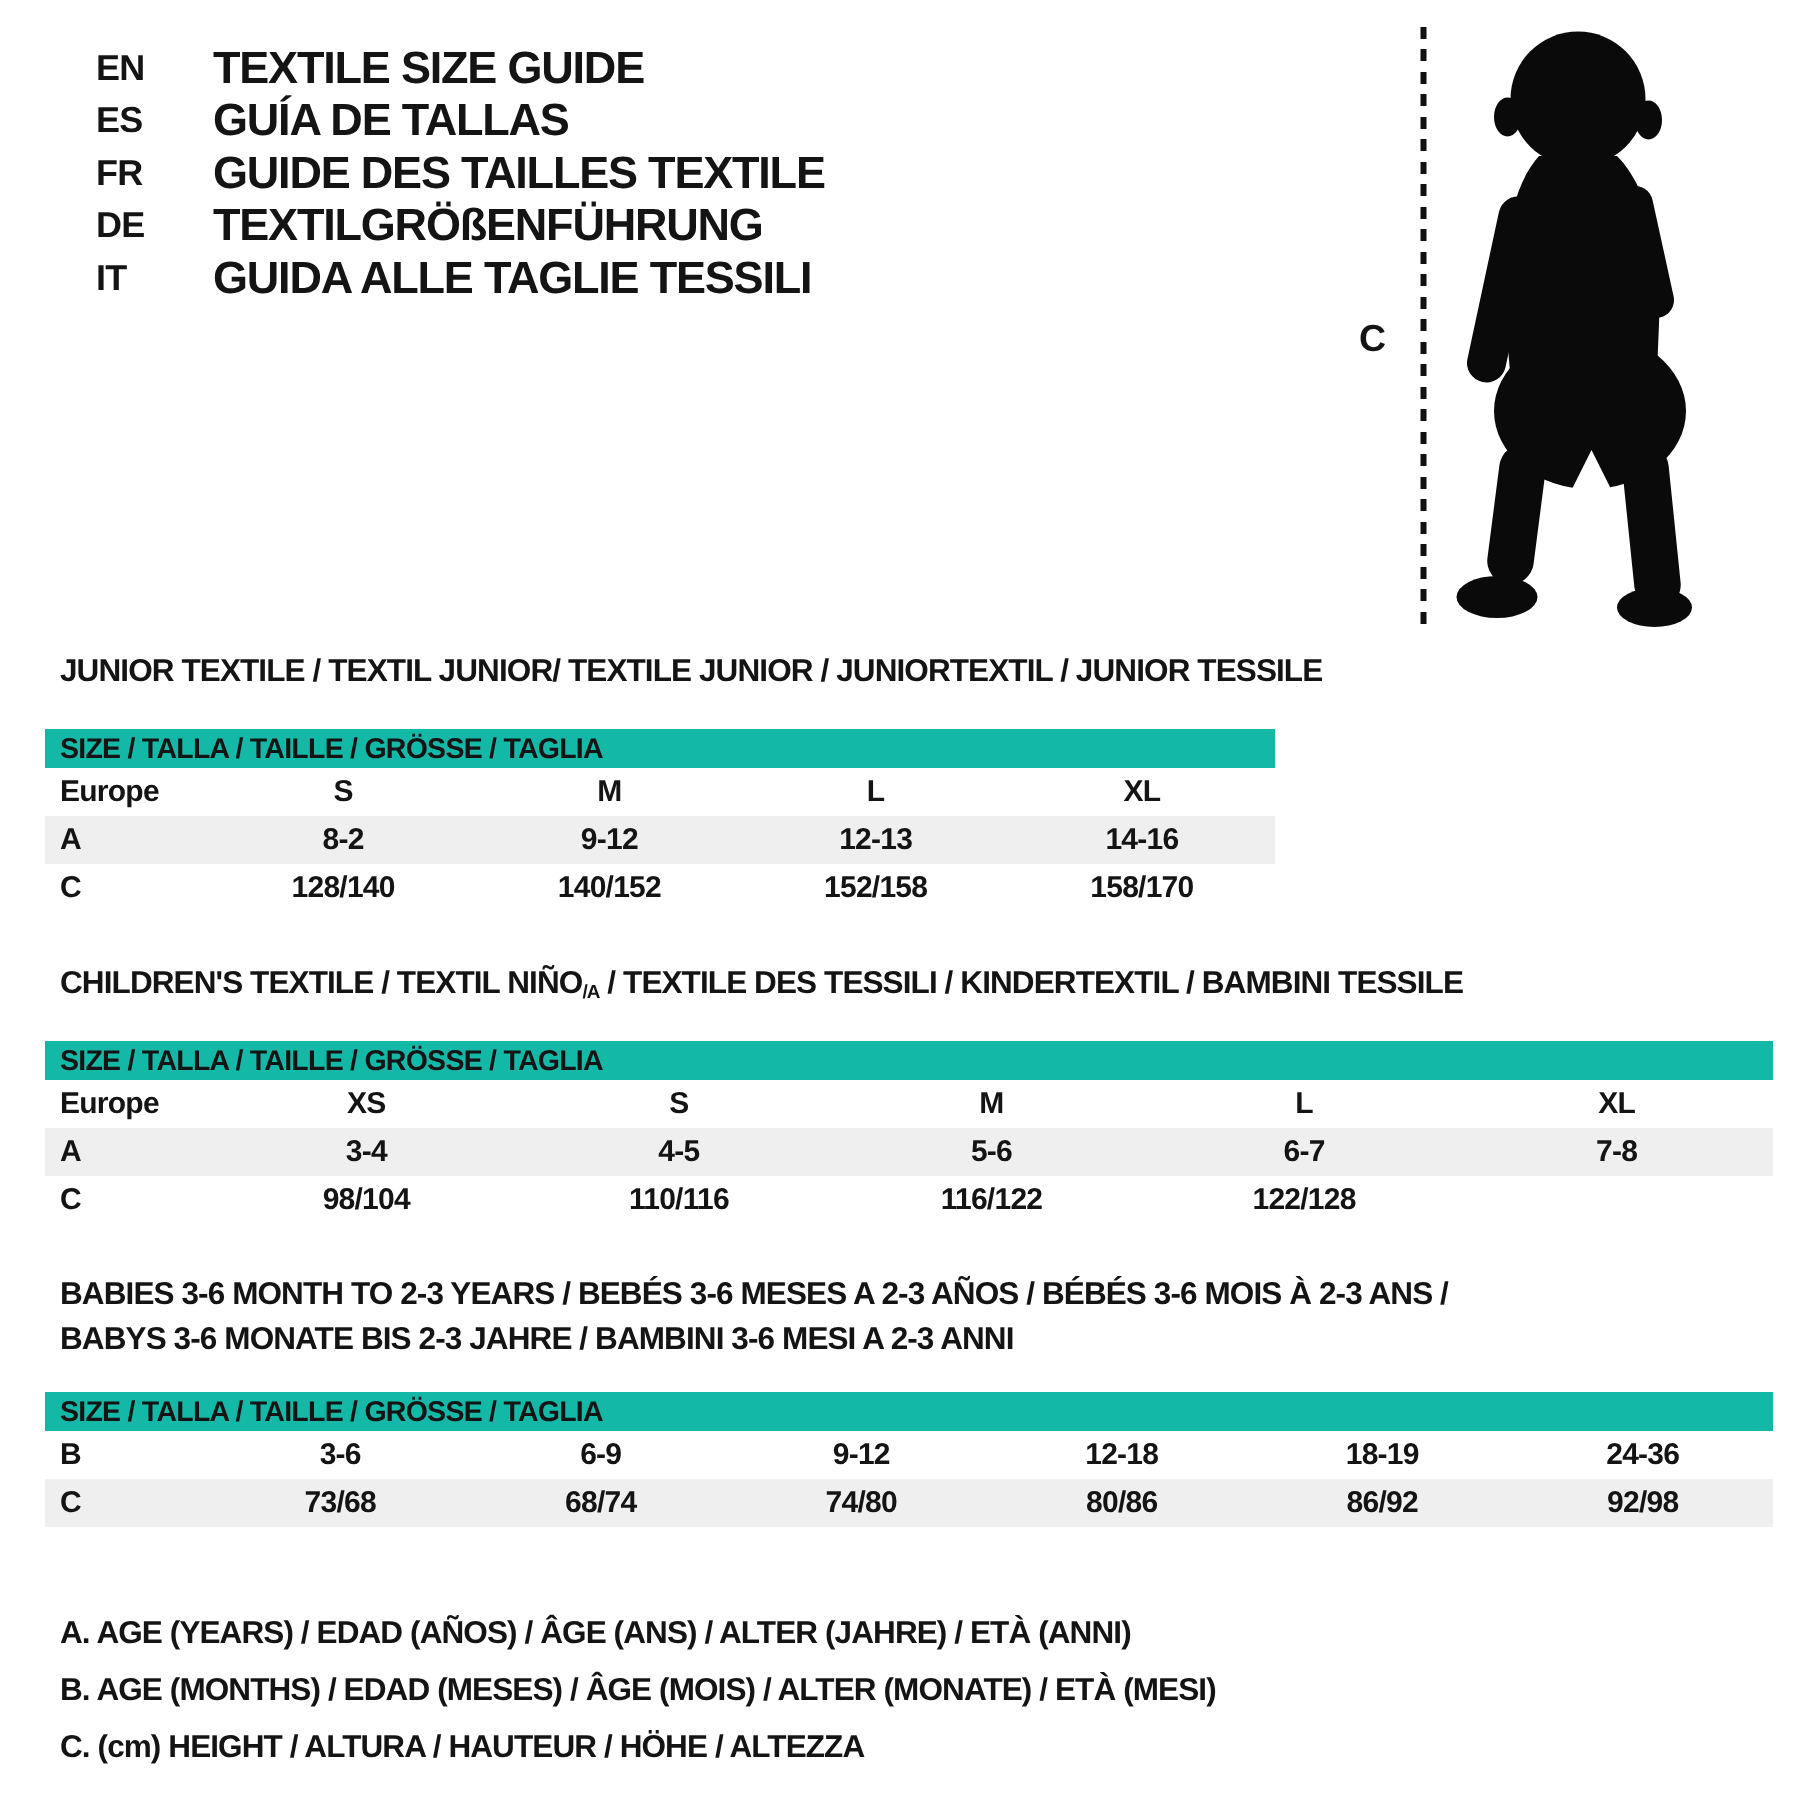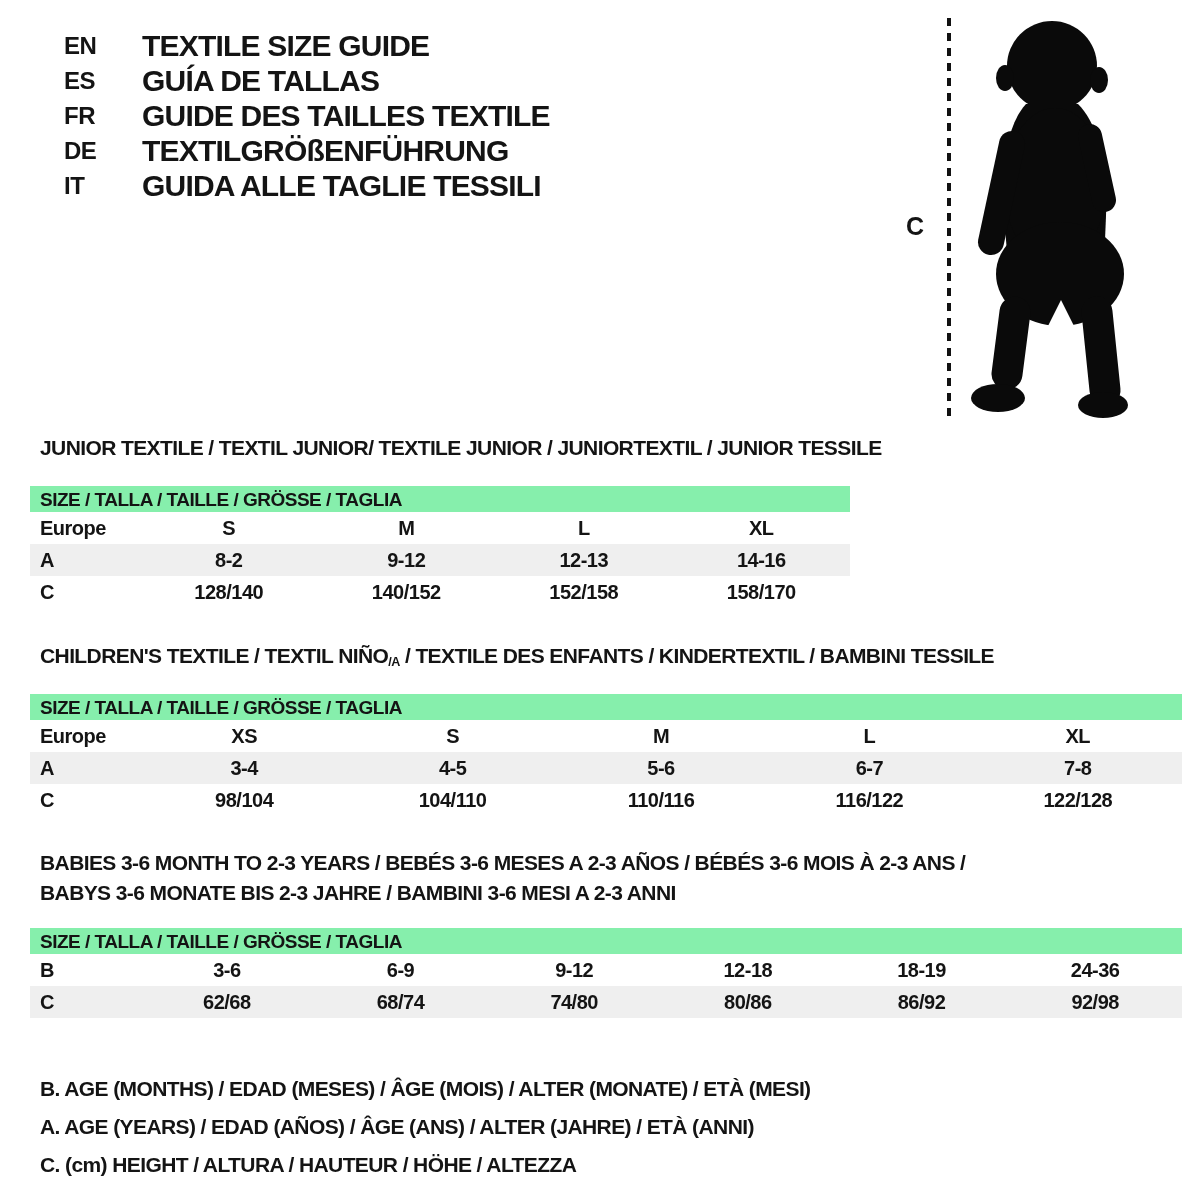--- a/index.html
+++ b/index.html
@@ -35,21 +35,21 @@
     position: absolute; left: 40px;
     font-weight: bold; font-size: 21px; letter-spacing: -0.6px;
     white-space: nowrap;
   }
   .sub-a { font-size: 0.6em; vertical-align: -0.25em; }
 
   
   .size-table { position: absolute; left: 30px; }
   .band {
     height: 26px; line-height: 27px;
-    background: #86efac;
+    background: #14b8a6;
     padding-left: 10px;
     font-weight: bold; font-size: 19px; letter-spacing: -0.5px;
   }
   .trow {
     display: grid; grid-template-columns: var(--cols);
     height: 32px; line-height: 32px;
     font-weight: bold; font-size: 20px; letter-spacing: -0.5px;
   }
   .trow.alt { background: #efefef; }
   .cell { text-align: center; }
@@ -132,21 +132,21 @@
   </div>
   <div class="trow">
     <div class="cell first">C</div>
     <div class="cell">128/140</div>
     <div class="cell">140/152</div>
     <div class="cell">152/158</div>
     <div class="cell">158/170</div>
   </div>
 </div>
 
-<div class="section-title" style="top:644px"><span>CHILDREN'S TEXTILE / TEXTIL NIÑO</span><span class="sub-a">/A</span><span> / TEXTILE DES ENFANTS / KINDERTEXTIL / BAMBINI TESSILE</span></div>
+<div class="section-title" style="top:644px"><span>CHILDREN'S TEXTILE / TEXTIL NIÑO</span><span class="sub-a">/A</span><span> / TEXTILE DES TESSILI / KINDERTEXTIL / BAMBINI TESSILE</span></div>
 <div class="size-table" style="top:694px; width:1152px; --cols: 110px repeat(5, 1fr);">
   <div class="band">SIZE / TALLA / TAILLE / GRÖSSE / TAGLIA</div>
   <div class="trow">
     <div class="cell first">Europe</div>
     <div class="cell">XS</div>
     <div class="cell">S</div>
     <div class="cell">M</div>
     <div class="cell">L</div>
     <div class="cell">XL</div>
   </div>
@@ -154,21 +154,20 @@
     <div class="cell first">A</div>
     <div class="cell">3-4</div>
     <div class="cell">4-5</div>
     <div class="cell">5-6</div>
     <div class="cell">6-7</div>
     <div class="cell">7-8</div>
   </div>
   <div class="trow">
     <div class="cell first">C</div>
     <div class="cell">98/104</div>
-    <div class="cell">104/110</div>
     <div class="cell">110/116</div>
     <div class="cell">116/122</div>
     <div class="cell">122/128</div>
   </div>
 </div>
 
 <div class="section-title" style="top:851px">BABIES 3-6 MONTH TO 2-3 YEARS / BEBÉS 3-6 MESES A 2-3 AÑOS / BÉBÉS 3-6 MOIS À 2-3 ANS /</div>
 <div class="section-title" style="top:881px">BABYS 3-6 MONATE BIS 2-3 JAHRE / BAMBINI 3-6 MESI A 2-3 ANNI</div>
 <div class="size-table" style="top:928px; width:1152px; --cols: 110px repeat(6, 1fr);">
   <div class="band">SIZE / TALLA / TAILLE / GRÖSSE / TAGLIA</div>
@@ -176,26 +175,26 @@
     <div class="cell first">B</div>
     <div class="cell">3-6</div>
     <div class="cell">6-9</div>
     <div class="cell">9-12</div>
     <div class="cell">12-18</div>
     <div class="cell">18-19</div>
     <div class="cell">24-36</div>
   </div>
   <div class="trow alt">
     <div class="cell first">C</div>
-    <div class="cell">62/68</div>
+    <div class="cell">73/68</div>
     <div class="cell">68/74</div>
     <div class="cell">74/80</div>
     <div class="cell">80/86</div>
     <div class="cell">86/92</div>
     <div class="cell">92/98</div>
   </div>
 </div>
 
 <div class="legend">
+  <div class="legend-line">A. AGE (YEARS) / EDAD (AÑOS) / ÂGE (ANS) / ALTER (JAHRE) / ETÀ (ANNI)</div>
   <div class="legend-line">B. AGE (MONTHS) / EDAD (MESES) / ÂGE (MOIS) / ALTER (MONATE) / ETÀ (MESI)</div>
-  <div class="legend-line">A. AGE (YEARS) / EDAD (AÑOS) / ÂGE (ANS) / ALTER (JAHRE) / ETÀ (ANNI)</div>
   <div class="legend-line">C. (cm) HEIGHT / ALTURA / HAUTEUR / HÖHE / ALTEZZA</div>
 </div>
 
 </body></html>

